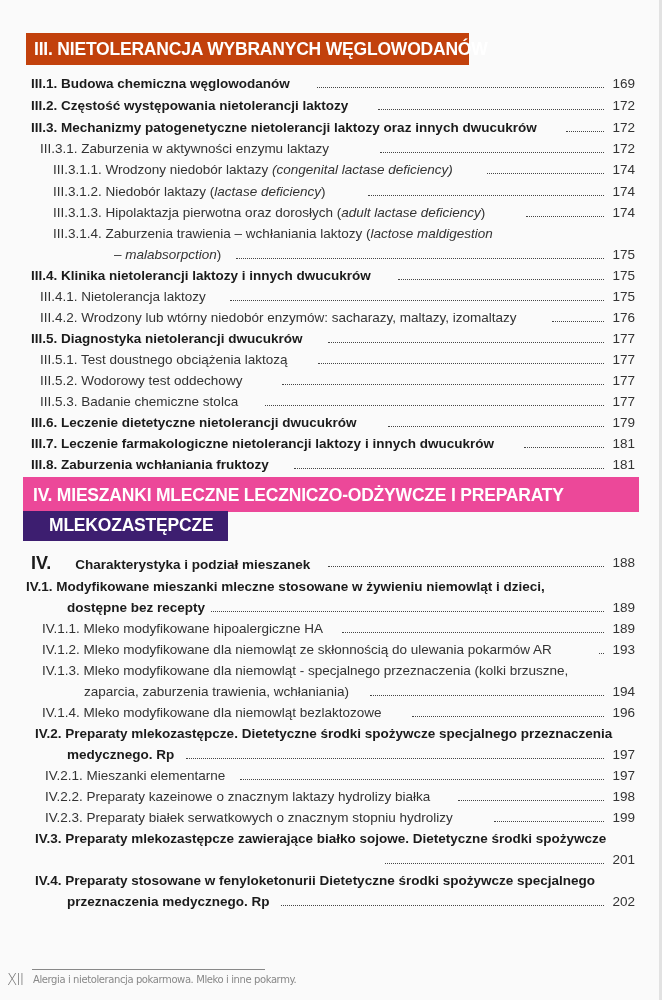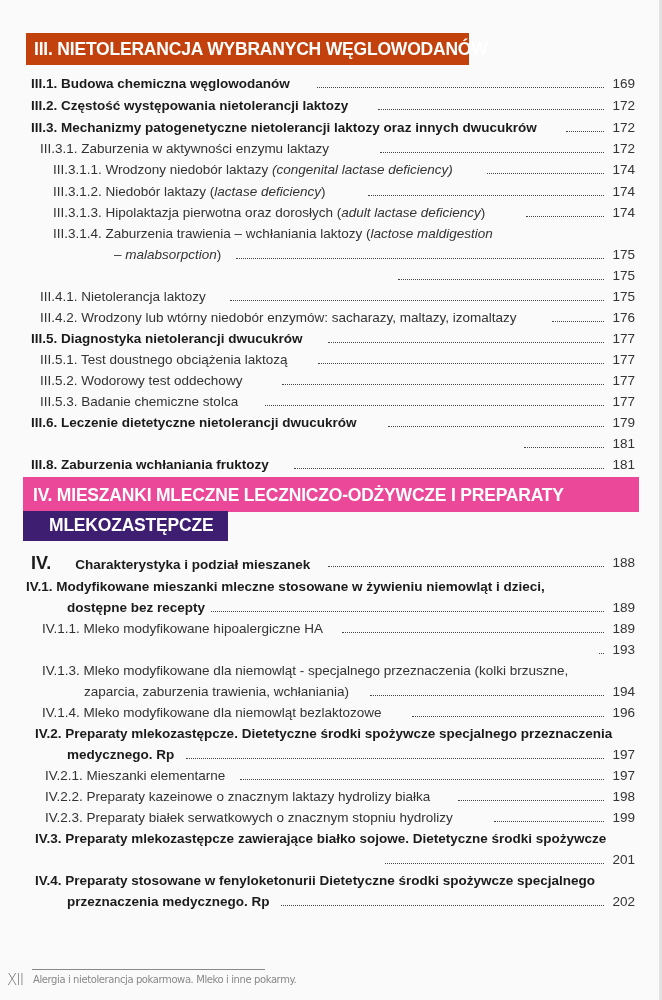--- a/index.html
+++ b/index.html
@@ -158,20 +158,24 @@
 </div>
 <div class="row" style="top:245px">
   <span class="text n" style="left:114px">
     <span>– </span><i>malabsorpction</i><span>)</span>
   </span>
   <span class="leader" style="left:236px; right:58px"></span>
   <span class="num n">175</span>
 </div>
 
 <div class="row" style="top:266px">
+  <span class="text b" style="left:31px">
+    <span>III.4.</span>
+    <span>Klinika nietolerancji laktozy i innych dwucukrów</span>
+  </span>
   <span class="leader" style="left:398px; right:58px"></span>
   <span class="num n">175</span>
 </div>
 
 <div class="row" style="top:287px">
   <span class="text n" style="left:40px">
     <span>III.4.1.</span>
     <span>Nietolerancja laktozy</span>
   </span>
   <span class="leader" style="left:230px; right:58px"></span>
@@ -226,20 +230,24 @@
 <div class="row" style="top:413px">
   <span class="text b" style="left:31px">
     <span>III.6.</span>
     <span>Leczenie dietetyczne nietolerancji dwucukrów</span>
   </span>
   <span class="leader" style="left:388px; right:58px"></span>
   <span class="num n">179</span>
 </div>
 
 <div class="row" style="top:434px">
+  <span class="text b" style="left:31px">
+    <span>III.7.</span>
+    <span>Leczenie farmakologiczne nietolerancji laktozy i innych dwucukrów</span>
+  </span>
   <span class="leader" style="left:524px; right:58px"></span>
   <span class="num n">181</span>
 </div>
 
 <div class="row" style="top:455px">
   <span class="text b" style="left:31px">
     <span>III.8.</span>
     <span>Zaburzenia wchłaniania fruktozy</span>
   </span>
   <span class="leader" style="left:294px; right:58px"></span>
@@ -278,20 +286,24 @@
 <div class="row" style="top:619px">
   <span class="text n" style="left:42px">
     <span>IV.1.1.</span>
     <span>Mleko modyfikowane hipoalergiczne HA</span>
   </span>
   <span class="leader" style="left:342px; right:58px"></span>
   <span class="num n">189</span>
 </div>
 
 <div class="row" style="top:640px">
+  <span class="text n" style="left:42px">
+    <span>IV.1.2.</span>
+    <span>Mleko modyfikowane dla niemowląt ze skłonnością  do ulewania pokarmów AR</span>
+  </span>
   <span class="leader" style="left:599px; right:58px"></span>
   <span class="num n">193</span>
 </div>
 
 <div class="row" style="top:661px">
   <span class="text n" style="left:42px">
     <span>IV.1.3.</span>
     <span>Mleko modyfikowane dla niemowląt - specjalnego przeznaczenia (kolki brzuszne,</span>
   </span>
 </div>

